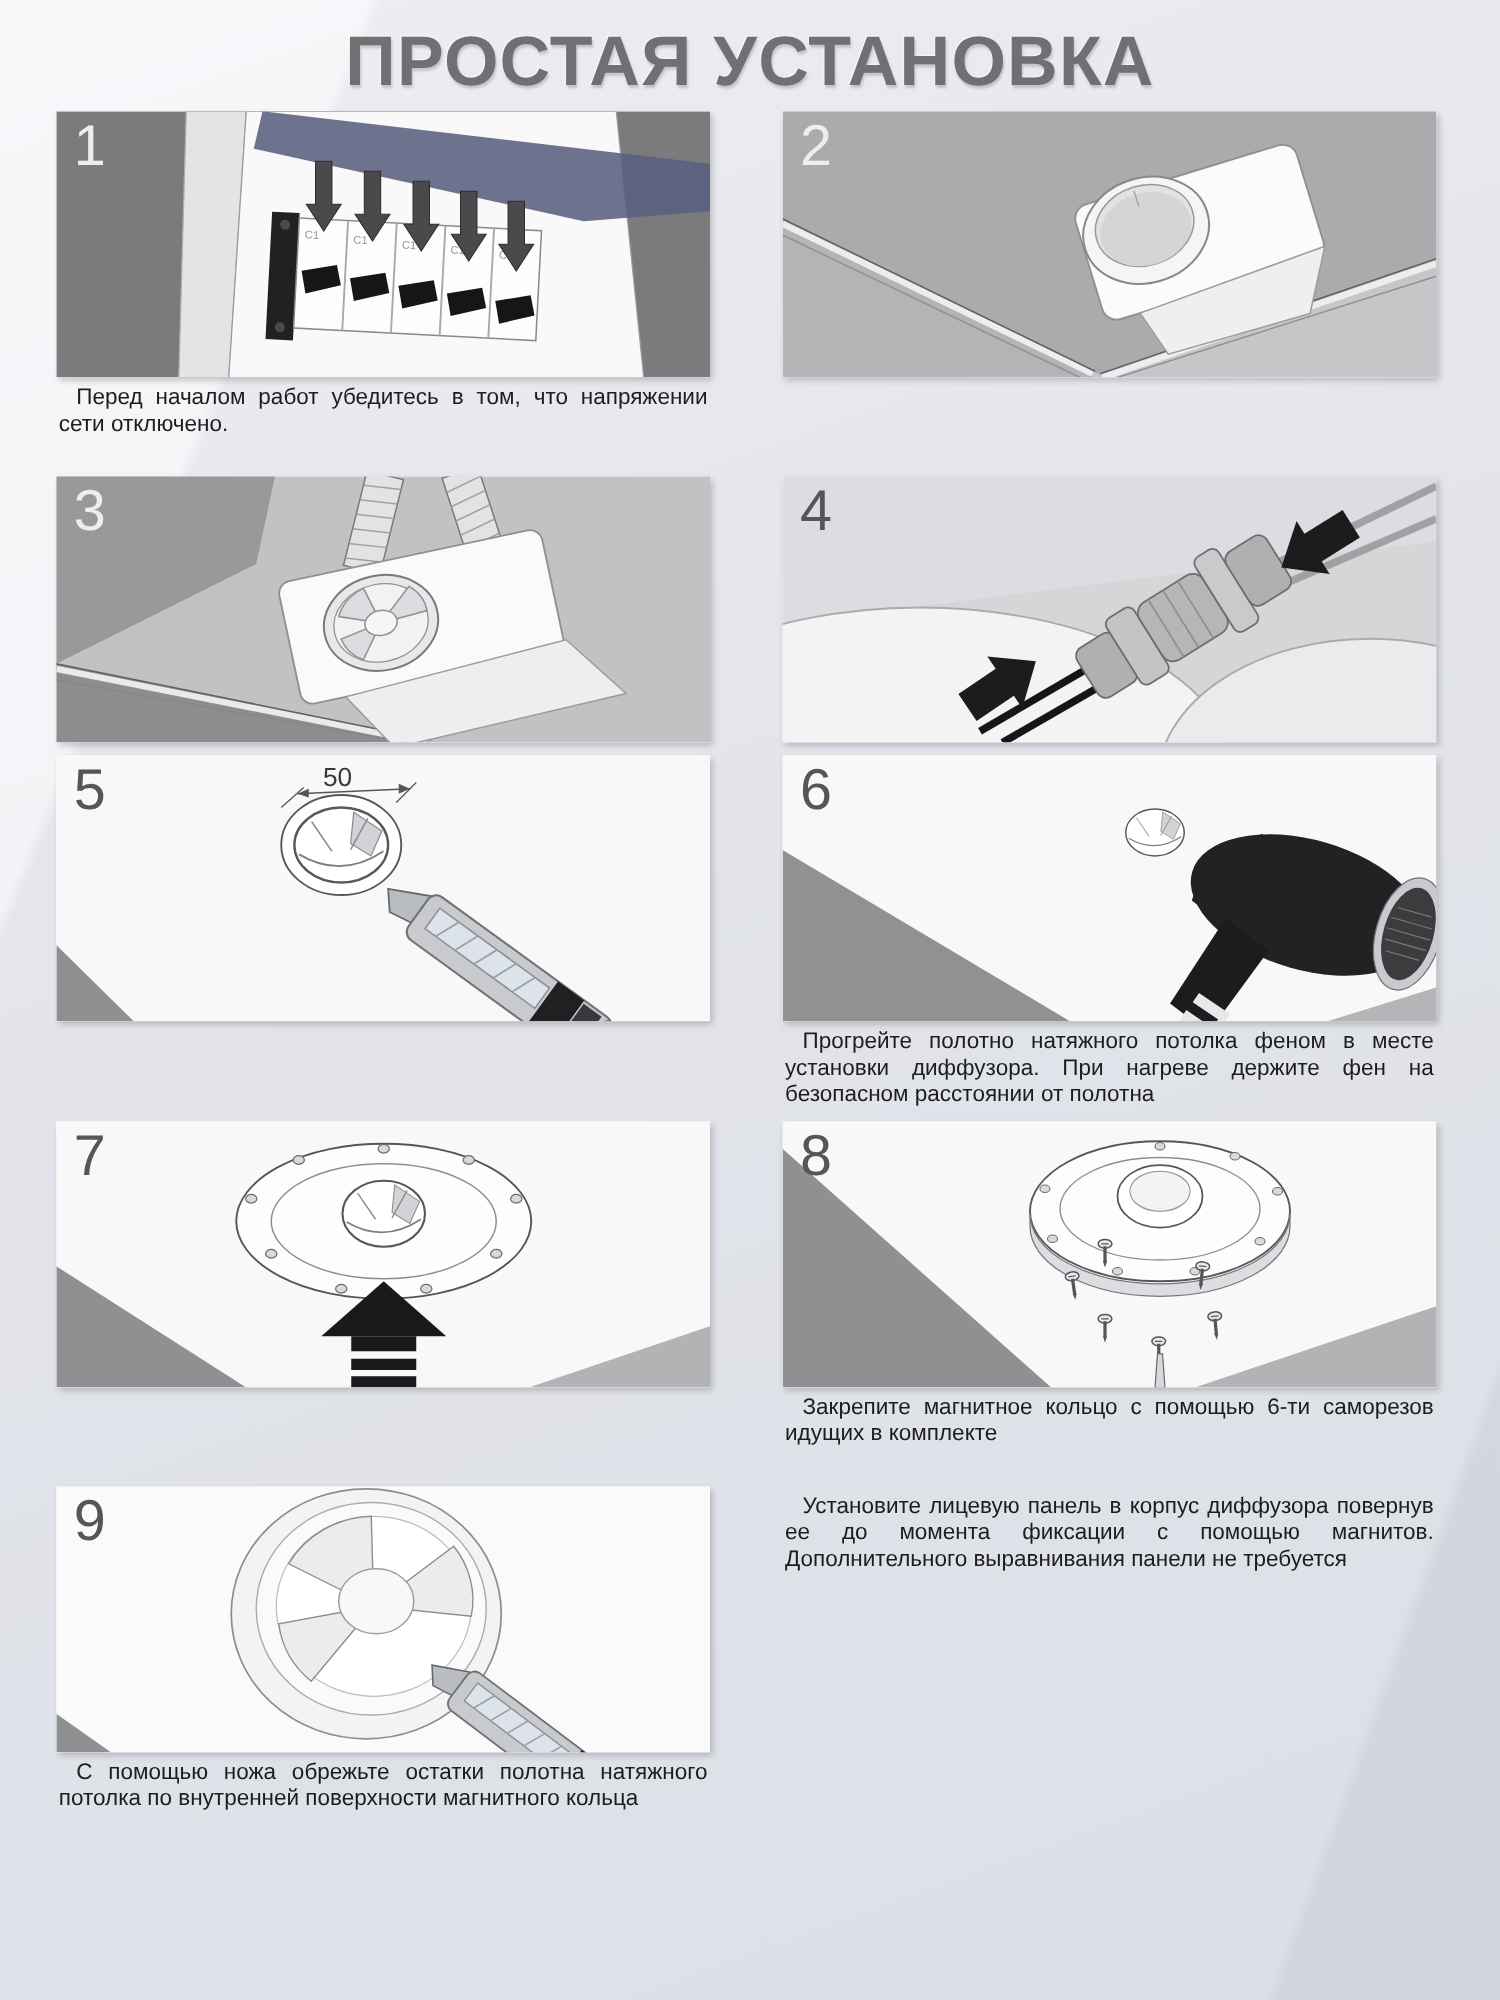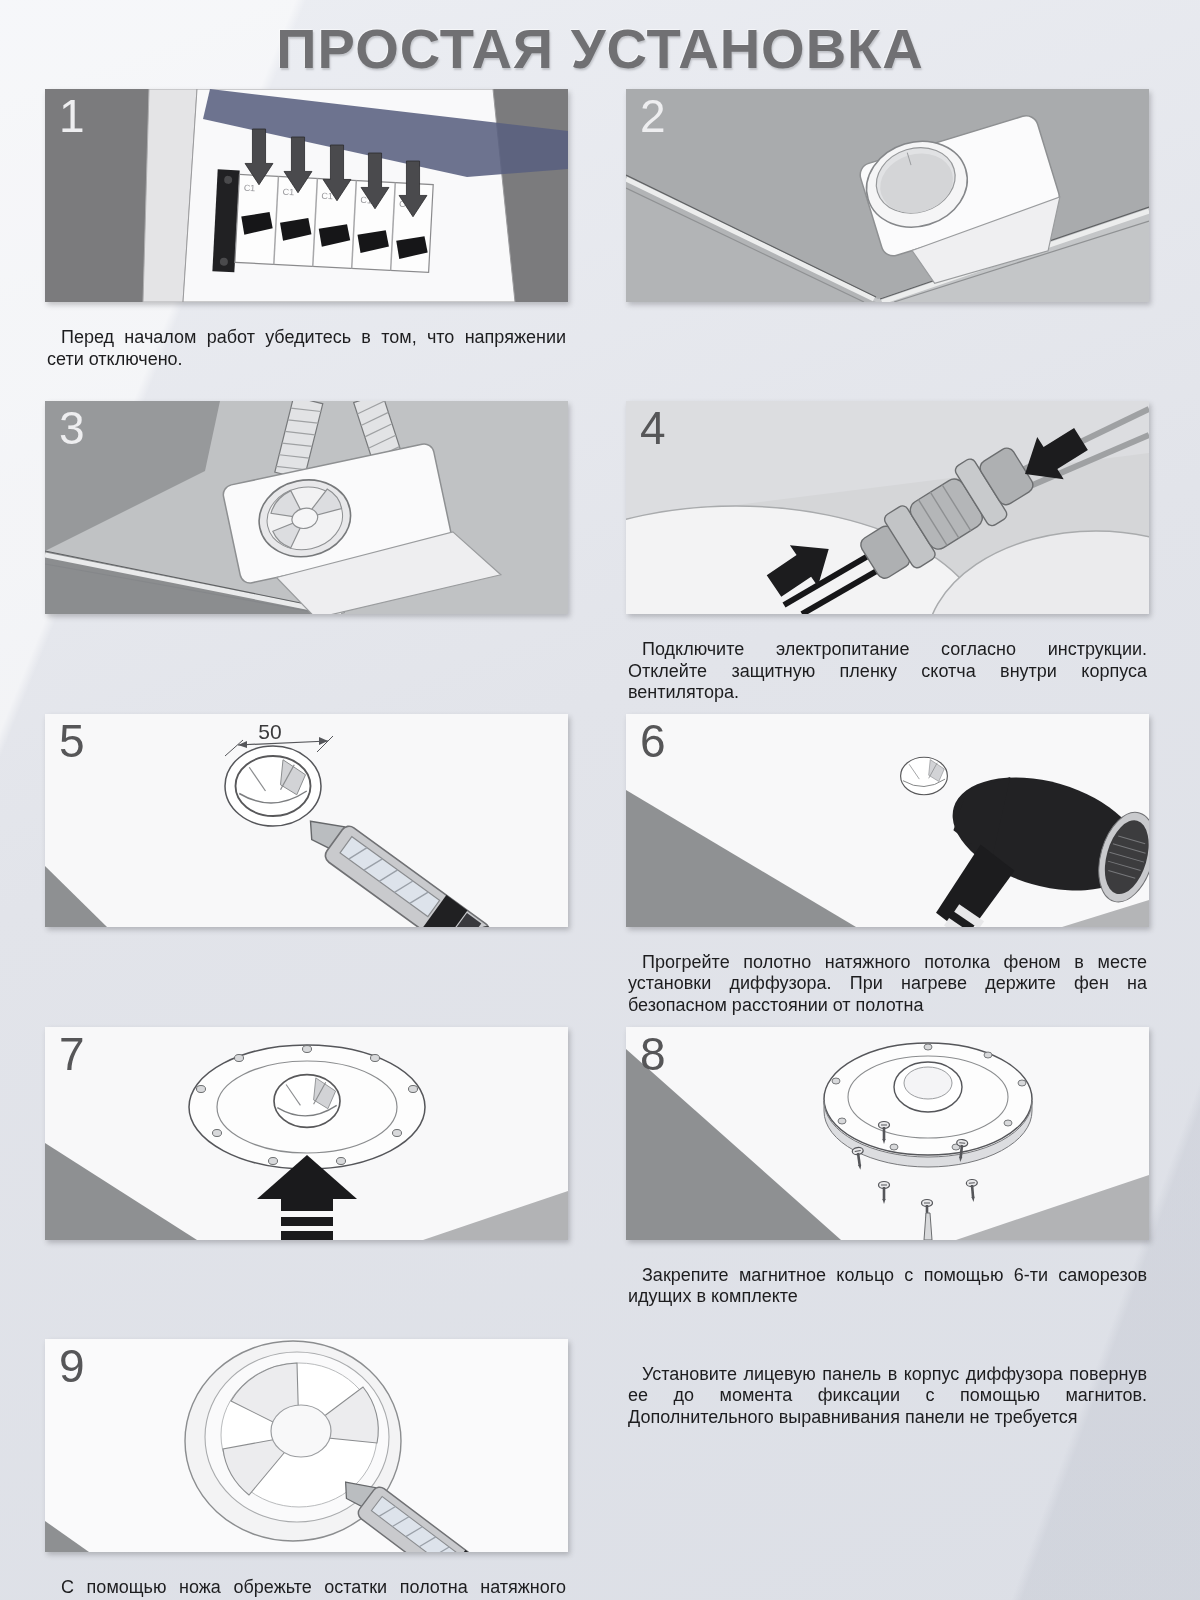--- a/index.html
+++ b/index.html
@@ -26,21 +26,21 @@
     box-shadow:2px 3px 5px rgba(60,62,70,0.28);
     background:#f8f8f9;
   }
   .panel svg{display:block;width:523px;height:213px;}
   .num{
     position:absolute;top:2px;left:14px;font-size:46px;line-height:1.1;
     font-weight:400;color:#565658;
   }
   .num.light{color:#eeeef0;}
   .caption{
-    padding:25px 2px 0 2px;min-height:64px;
+    padding:5px 2px 0 2px;min-height:64px;
     font-size:18px;line-height:1.2;color:#1d1d1f;
     text-align:justify;text-indent:14px;
   }
 </style>
 </head>
 <body>
 
 <svg width="0" height="0" style="position:absolute" aria-hidden="true">
   <defs>
     <g id="g-knife">
@@ -216,21 +216,20 @@
             <line x1="-4" y1="-27" x2="-4" y2="27" stroke="#8e9092"></line>
             <line x1="10" y1="-27" x2="10" y2="27" stroke="#8e9092"></line>
             <rect x="28" y="-35" width="22" height="70" rx="6" fill="#c8cacc"></rect>
             <rect x="50" y="-25" width="38" height="50" rx="8" fill="#aeb0b2"></rect>
           </g>
           <use href="#g-arrow-right" transform="translate(455,38) rotate(148)"></use>
           <use href="#g-arrow-right" transform="translate(148,185) rotate(-34)"></use>
         </svg>
         <div class="num">4</div>
       </div>
-      <div class="caption">Подключите электропитание согласно инструкции. Отклейте защитную пленку скотча внутри корпуса вентилятора.</div>
     </div>
 
     <div class="step">
       <div class="panel">
         <svg viewBox="0 0 523 213">
           <rect width="523" height="213" fill="#f8f8f9"></rect>
           <polygon points="0,152 62,213 0,213" fill="#8e9092"></polygon>
           <ellipse cx="228" cy="72" rx="48" ry="40" fill="#ffffff" stroke="#55565a" stroke-width="1.5"></ellipse>
           <use href="#g-dome" transform="translate(228,72) scale(1.25)"></use>
           <line x1="180" y1="42" x2="198" y2="26" stroke="#55565a" stroke-width="1"></line>

